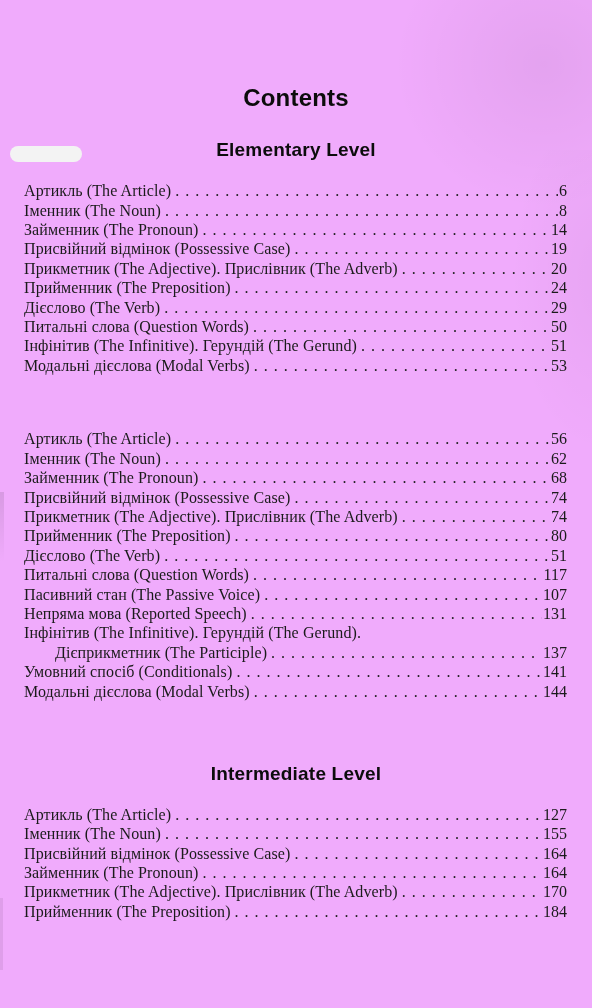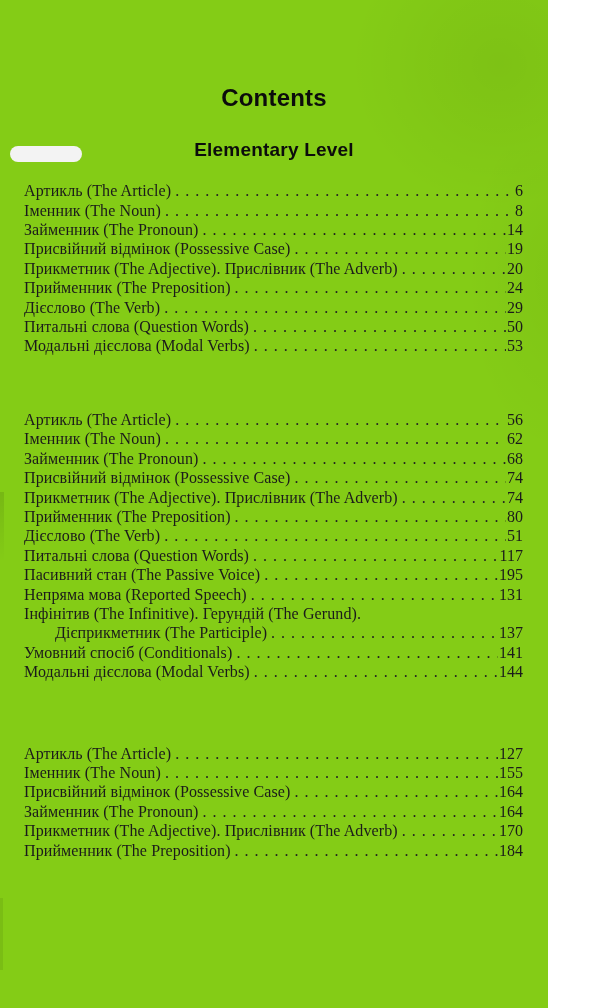--- a/index.html
+++ b/index.html
@@ -2,23 +2,23 @@
 <html><head>
 <meta charset="utf-8">
 <style>
   html, body {
     margin: 0;
     padding: 0;
     background: #ffffff;
   }
   .page {
     position: relative;
-    width: 548px;
+    width: 592px;
     height: 1008px;
-    background: #84cc16;
+    background: #f0abfc;
     overflow: hidden;
     font-family: "Liberation Serif", serif;
     color: #1b1b1b;
   }
   
   .artifact-top-right {
     position: absolute;
     top: 0; right: 0;
     width: 220px; height: 230px;
     background: radial-gradient(ellipse at 78% 28%, rgba(0,0,0,0.05), rgba(0,0,0,0.0) 62%);
@@ -172,20 +172,25 @@
     <span class="toc-leader"></span>
     <span class="toc-page">29</span>
   </div>
 
   <div class="toc-row">
     <span class="toc-title">Питальні слова (Question Words)</span>
     <span class="toc-leader"></span>
     <span class="toc-page">50</span>
   </div>
 
+  <div class="toc-row">
+    <span class="toc-title">Інфінітив (The Infinitive). Герундій (The Gerund)</span>
+    <span class="toc-leader"></span>
+    <span class="toc-page">51</span>
+  </div>
 
   <div class="toc-row">
     <span class="toc-title">Модальні дієслова (Modal Verbs)</span>
     <span class="toc-leader"></span>
     <span class="toc-page">53</span>
   </div>
 </div>
   </section>
 
   <section class="level-section">
@@ -234,21 +239,21 @@
 
   <div class="toc-row">
     <span class="toc-title">Питальні слова (Question Words)</span>
     <span class="toc-leader"></span>
     <span class="toc-page">117</span>
   </div>
 
   <div class="toc-row">
     <span class="toc-title">Пасивний стан (The Passive Voice)</span>
     <span class="toc-leader"></span>
-    <span class="toc-page">195</span>
+    <span class="toc-page">107</span>
   </div>
 
   <div class="toc-row">
     <span class="toc-title">Непряма мова (Reported Speech)</span>
     <span class="toc-leader"></span>
     <span class="toc-page">131</span>
   </div>
 
   <div class="toc-row no-page">
     <span class="toc-title">Інфінітив (The Infinitive). Герундій (The Gerund).</span>
@@ -270,20 +275,21 @@
 
   <div class="toc-row">
     <span class="toc-title">Модальні дієслова (Modal Verbs)</span>
     <span class="toc-leader"></span>
     <span class="toc-page">144</span>
   </div>
 </div>
   </section>
 
   <section class="level-section">
+    <h2 class="level-heading">Intermediate Level</h2>
     <div class="entries">
   <div class="toc-row">
     <span class="toc-title">Артикль (The Article)</span>
     <span class="toc-leader"></span>
     <span class="toc-page">127</span>
   </div>
 
   <div class="toc-row">
     <span class="toc-title">Іменник (The Noun)</span>
     <span class="toc-leader"></span>

